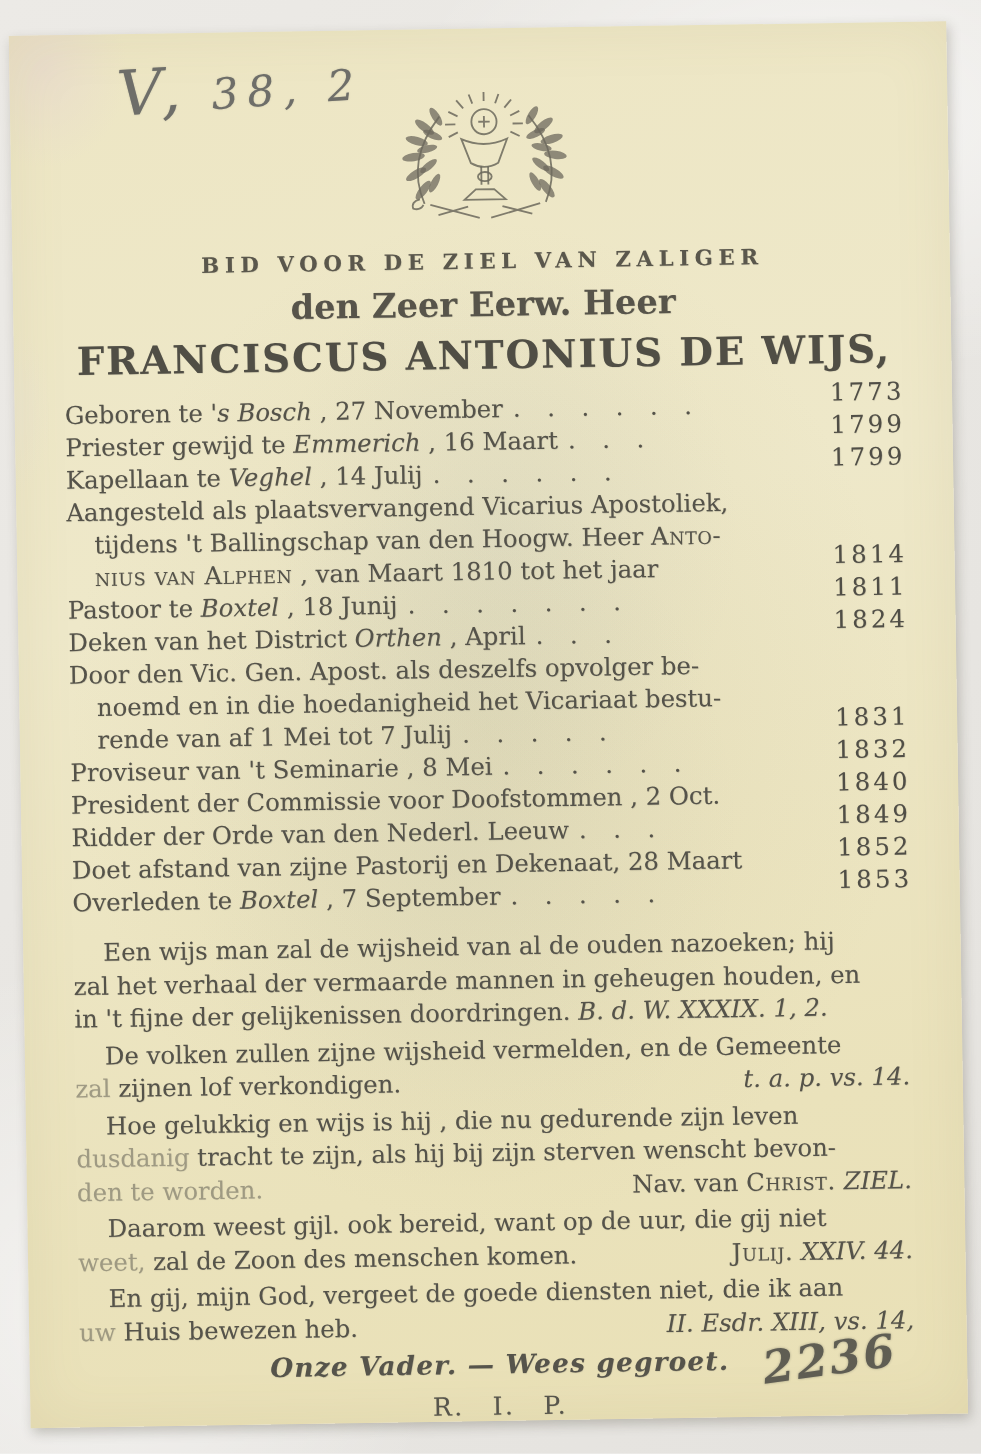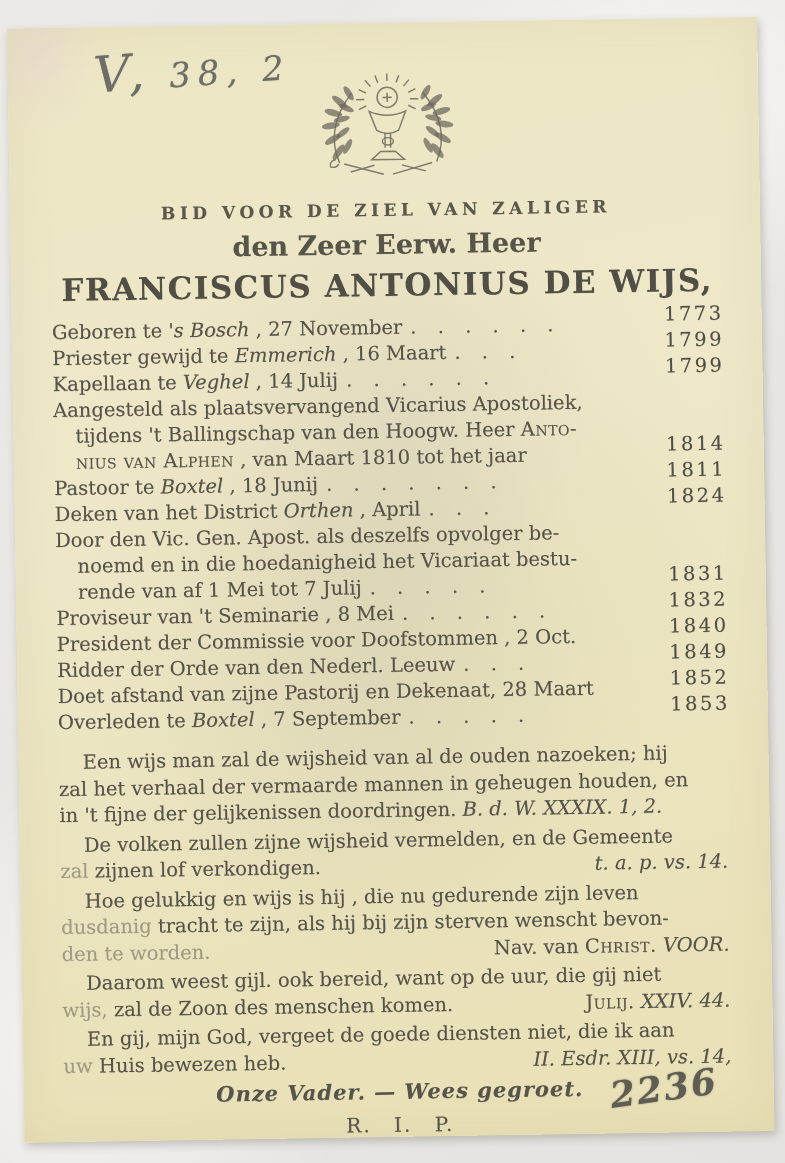--- a/index.html
+++ b/index.html
@@ -233,29 +233,29 @@
         </div>
         <div class="para">
           <div class="pline ind">
             <span class="pl-left"><span>Hoe gelukkig en wijs is hij , die nu gedurende zijn leven</span></span>
           </div>
           <div class="pline">
             <span class="pl-left"><span class="faded">dusdanig</span><span> tracht te zijn, als hij bij zijn sterven wenscht bevon-</span></span>
           </div>
           <div class="pline">
             <span class="pl-left"><span class="faded">den te worden.</span></span>
-            <span class="pl-right"><span>Nav. van </span><span class="sc">Christ.</span><span class="it"> VOOR.</span></span>
+            <span class="pl-right"><span>Nav. van </span><span class="sc">Christ.</span><span class="it"> ZIEL.</span></span>
           </div>
         </div>
         <div class="para">
           <div class="pline ind">
             <span class="pl-left"><span>Daarom weest gijl. ook bereid, want op de uur, die gij niet</span></span>
           </div>
           <div class="pline">
-            <span class="pl-left"><span class="faded">wijs,</span><span> zal de Zoon des menschen komen.</span></span>
+            <span class="pl-left"><span class="faded">weet,</span><span> zal de Zoon des menschen komen.</span></span>
             <span class="pl-right"><span class="sc">Julij.</span><span class="it"> XXIV. 44.</span></span>
           </div>
         </div>
         <div class="para">
           <div class="pline ind">
             <span class="pl-left"><span>En gij, mijn God, vergeet de goede diensten niet, die ik aan</span></span>
           </div>
           <div class="pline">
             <span class="pl-left"><span class="faded">uw</span><span> Huis bewezen heb.</span></span>
             <span class="pl-right"><span class="it">II. Esdr. XIII, vs. 14,</span></span>

